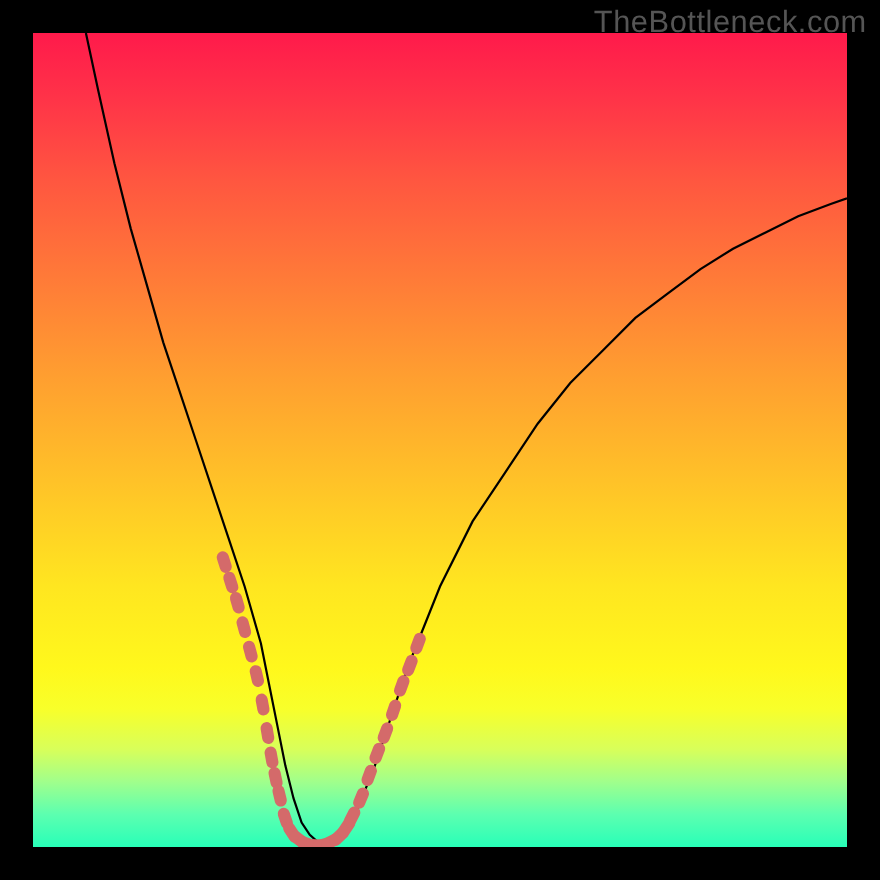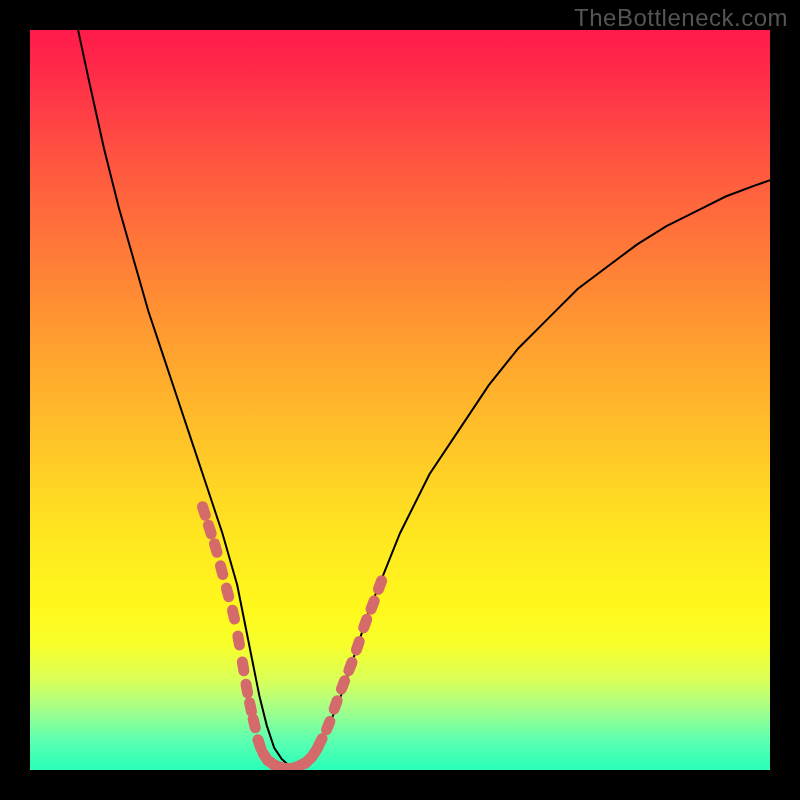--- a/index.html
+++ b/index.html
@@ -40,21 +40,21 @@
       #a0ff8c 92%,
       #5cffb0 96%,
       #28ffb8 100%
     );
   }
   .watermark {
     position: absolute;
     top: 4px;
     right: 12px;
     color: #555;
-    font-size: 24px;
+    font-size: 28px;
     font-weight: 500;
     letter-spacing: 0.5px;
     user-select: none;
   }
   svg.curve {
     position: absolute;
     top: 0;
     left: 0;
     width: 740px;
     height: 740px;

